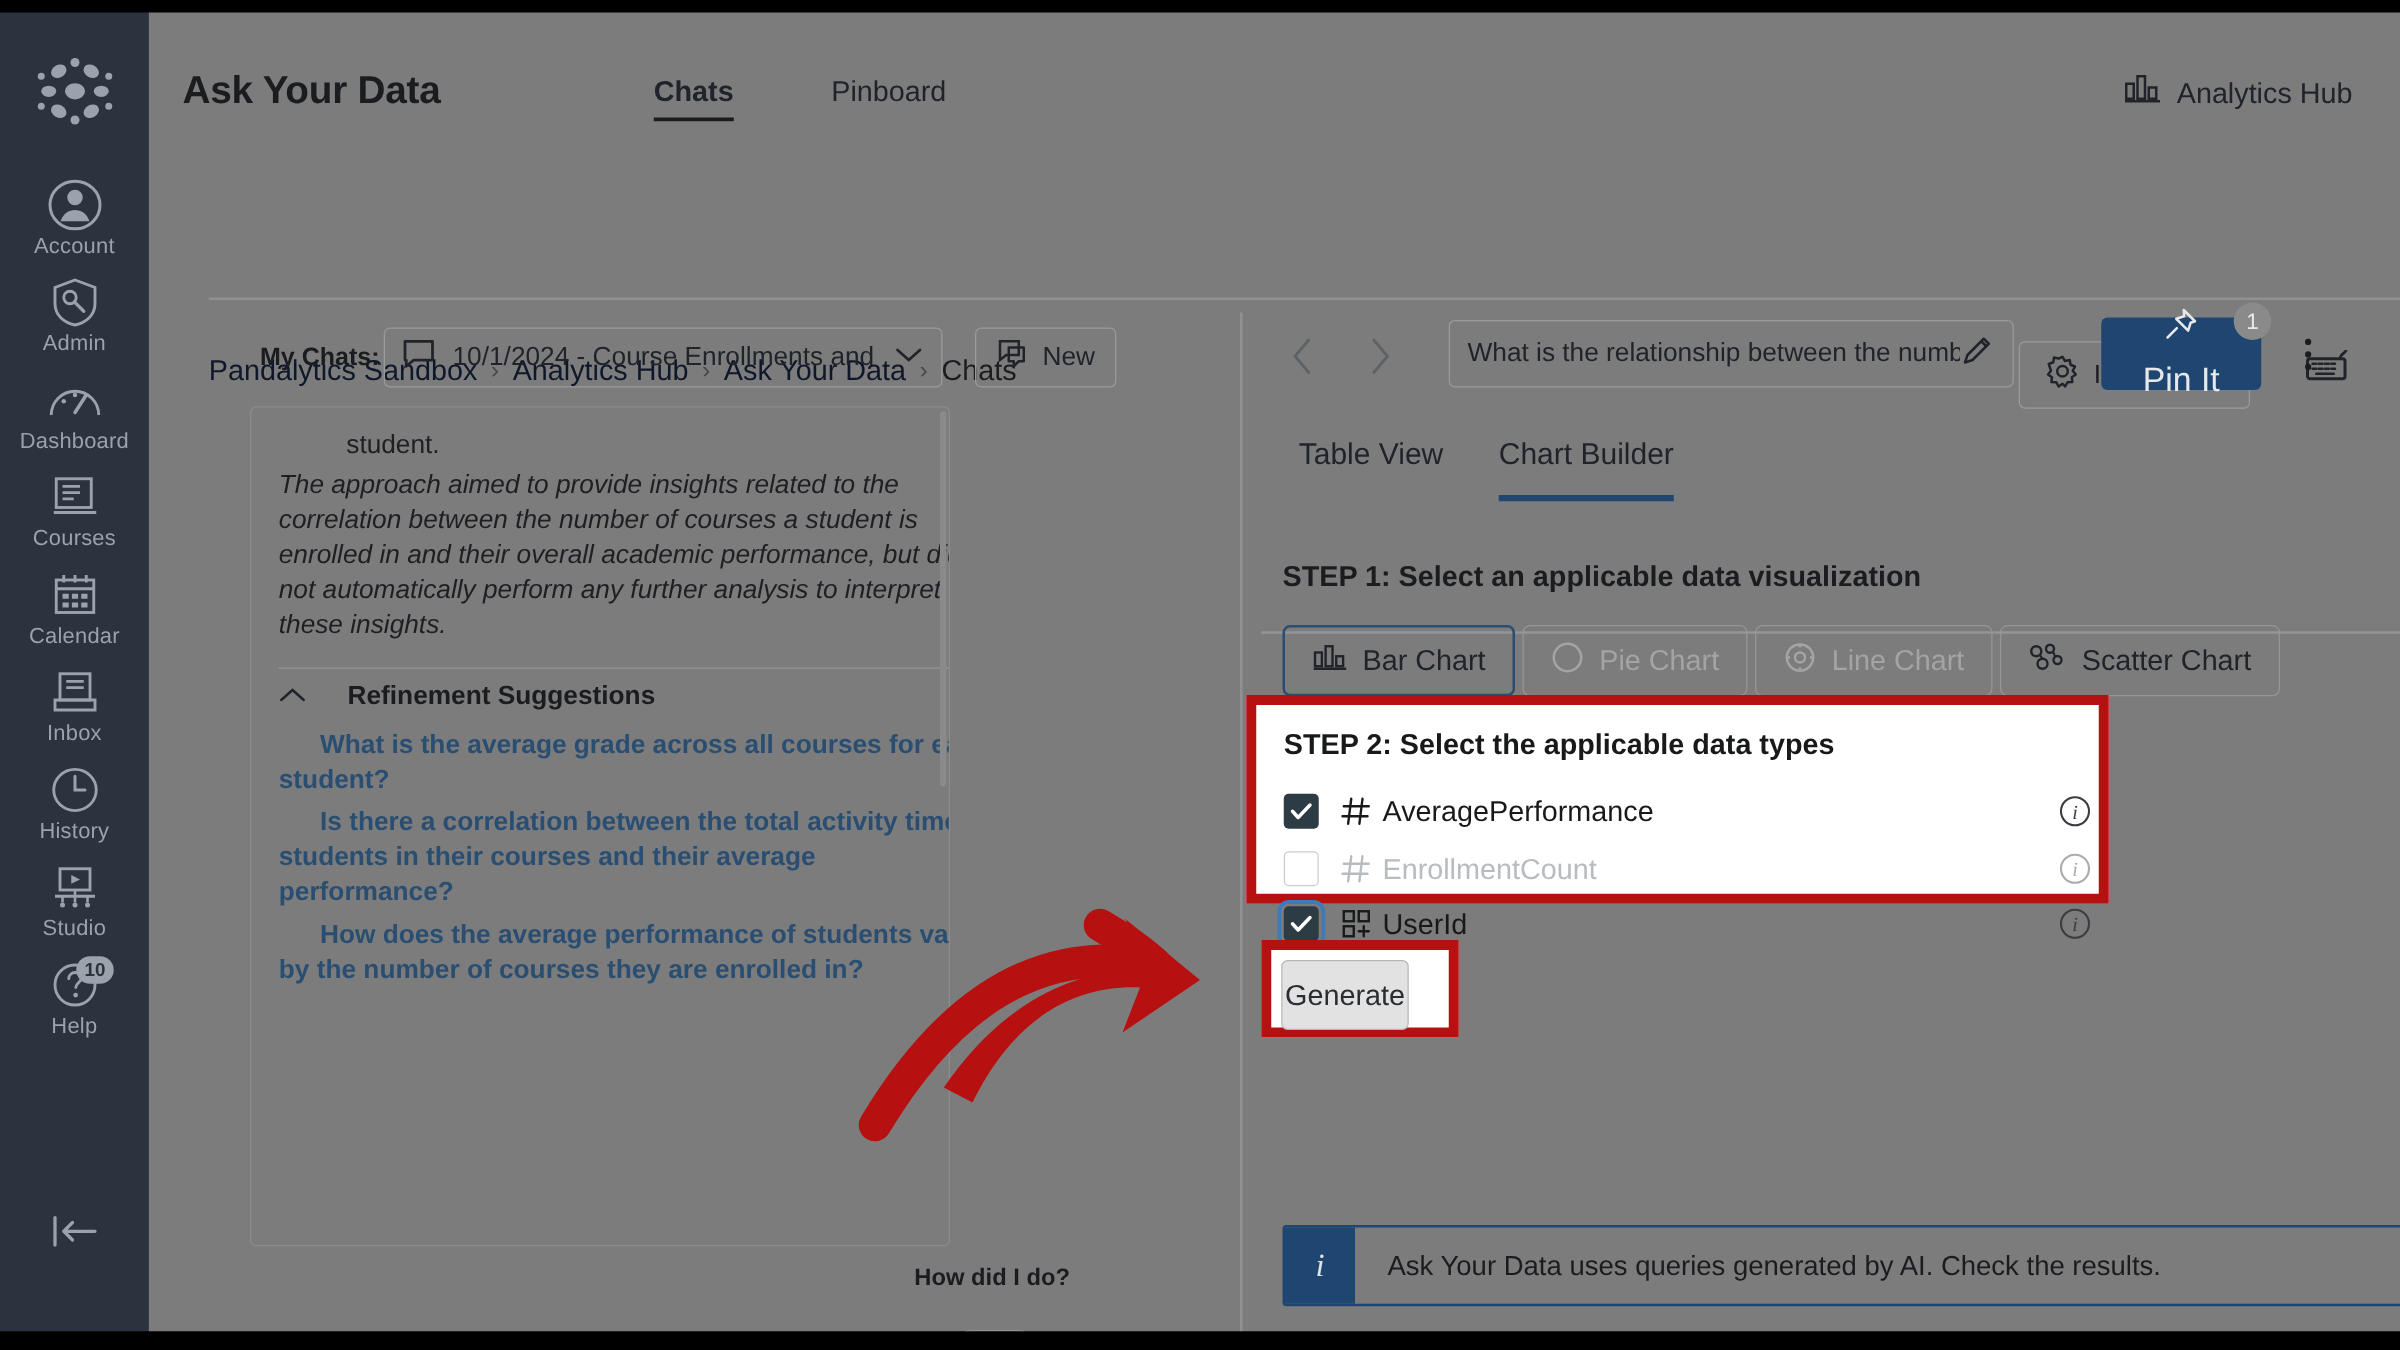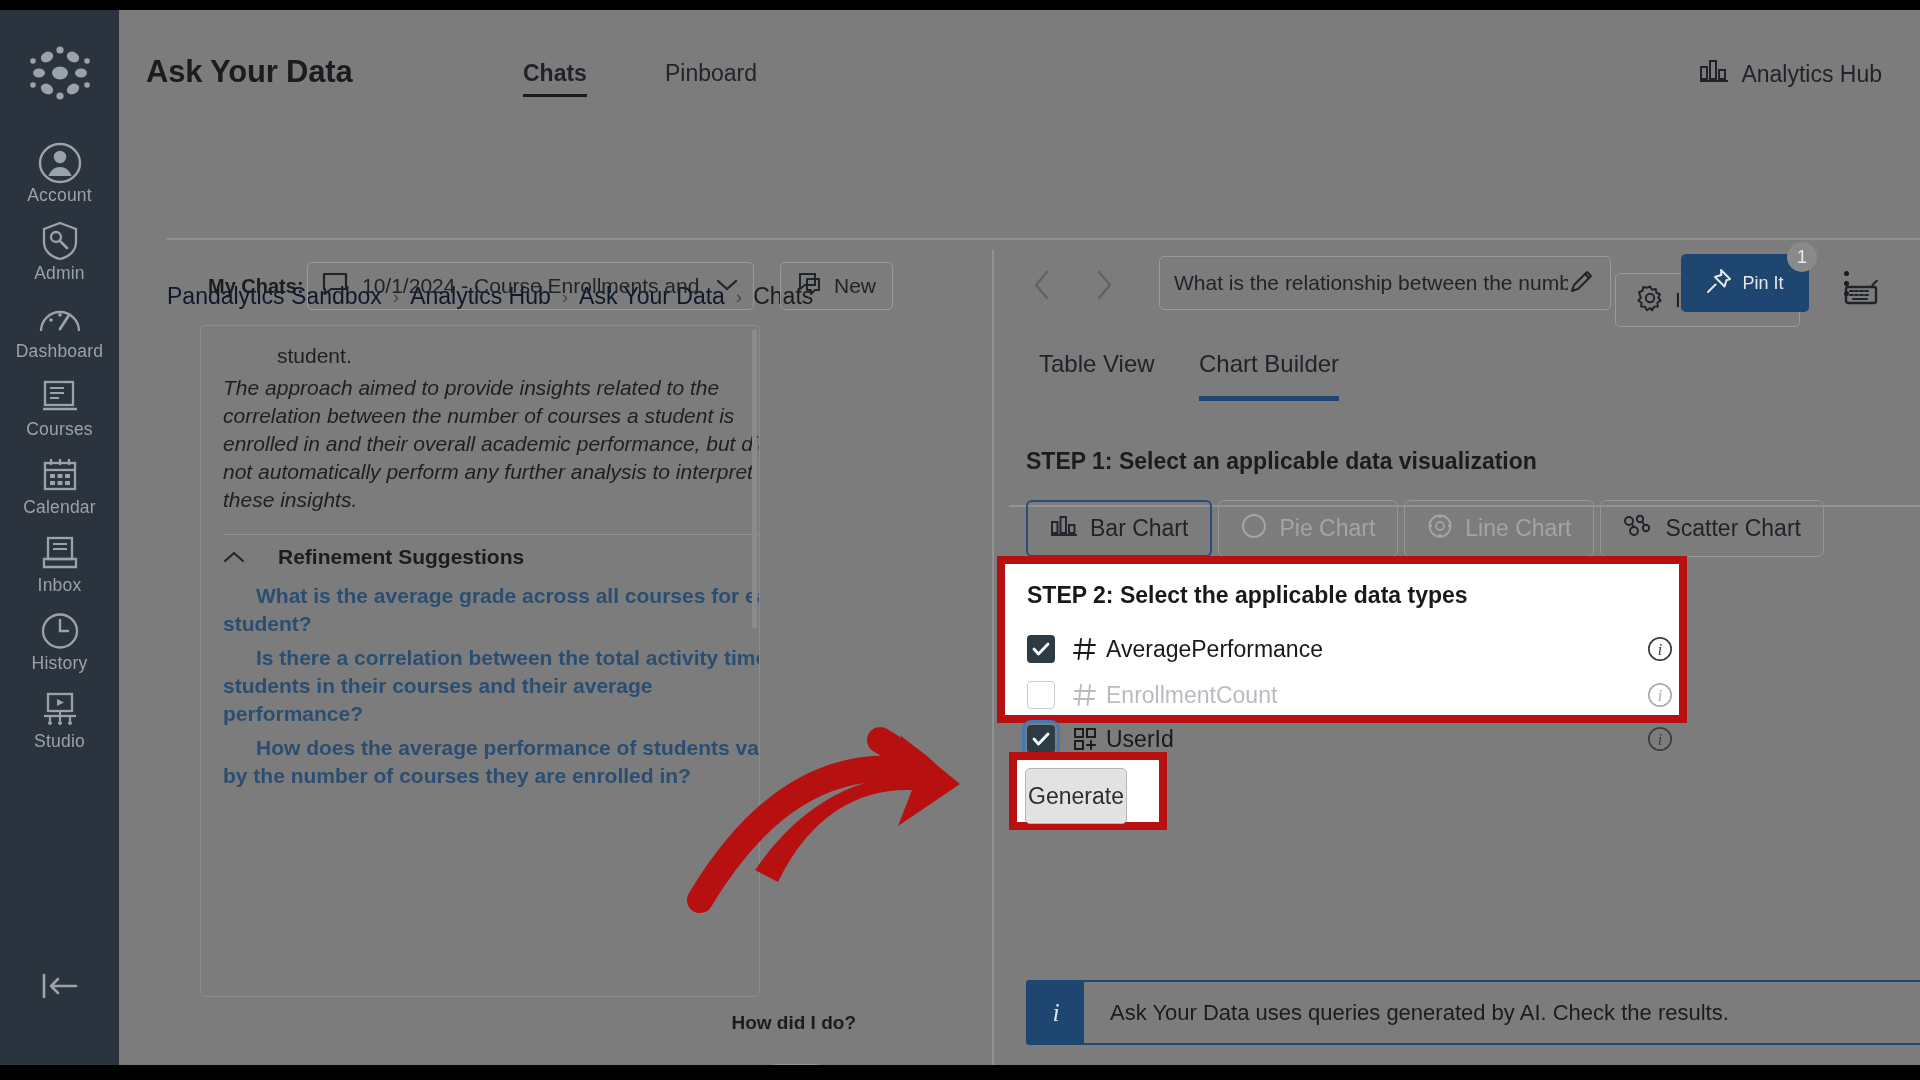--- a/index.html
+++ b/index.html
@@ -212,22 +212,23 @@
   }
   #question-field .qtext {
     flex: 1; white-space: nowrap; overflow: hidden;
   }
   #pin-it-btn {
     position: absolute; left: 1e3px; top: 0;
     left: 672px; top: 4px;
     width: 128px; height: 58px;
     background: #1e4671; border: none; border-radius: 5px;
     display: flex; align-items: center; justify-content: center; gap: 10px;
-    color: #e6e8ea; font-size: 18px; cursor: pointer;
+    color: #e6e8ea; font-size: 27px; cursor: pointer;
     font-family: "Liberation Sans", sans-serif;
+    flex-direction: column;
   }
   #pin-count {
     position: absolute; left: 778px; top: -8px;
     width: 30px; height: 30px; border-radius: 50%;
     background: #8a8a8a; color: #e9eaec;
     display: flex; align-items: center; justify-content: center;
     font-size: 18px;
   }
   #kebab-btn {
     position: absolute; left: 822px; top: 10px;
@@ -458,20 +459,31 @@
             <path d="M4 24h32" stroke="#9aa2ab" stroke-width="2.3"></path>
             <path d="M10 24v5M20 19v10M30 24v5" stroke="#9aa2ab" stroke-width="2.1"></path>
             <circle cx="10" cy="31" r="2" fill="#9aa2ab"></circle>
             <circle cx="20" cy="31" r="2" fill="#9aa2ab"></circle>
             <circle cx="30" cy="31" r="2" fill="#9aa2ab"></circle>
           </svg>
       </span>
       <span class="lbl">Studio</span>
     </div>
 
+    <div class="navitem">
+      <span class="badge">10</span>
+      <span class="ico">
+        <svg width="38" height="38" viewBox="0 0 38 38">
+            <circle cx="19" cy="19" r="16" fill="none" stroke="#9aa2ab" stroke-width="2.3"></circle>
+            <path d="M14 14c0-3 2.4-5 5-5s5 2 5 4.6c0 3.4-4.4 3.6-4.4 7.4" fill="none" stroke="#9aa2ab" stroke-width="2.3" stroke-linecap="round"></path>
+            <circle cx="19.5" cy="27" r="1.9" fill="#9aa2ab"></circle>
+          </svg>
+      </span>
+      <span class="lbl">Help</span>
+    </div>
 
     <div id="collapse-btn">
       <span>
         <svg width="44" height="30" viewBox="0 0 44 30">
             <path d="M6 4v22" stroke="#9aa2ab" stroke-width="2.6" stroke-linecap="round"></path>
             <path d="M38 15H13M20 8l-7 7 7 7" stroke="#9aa2ab" stroke-width="2.6" fill="none" stroke-linecap="round" stroke-linejoin="round"></path>
           </svg>
       </span>
     </div>
   </div>

